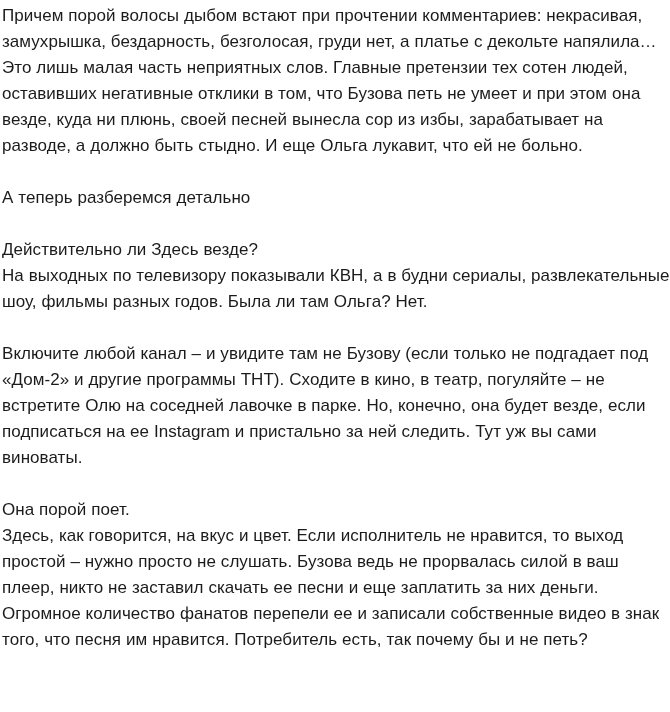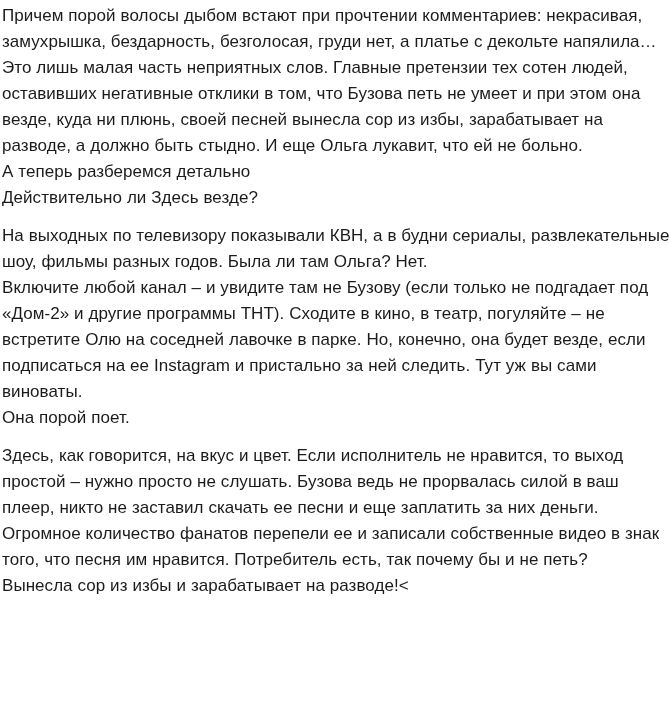--- a/index.html
+++ b/index.html
@@ -25,31 +25,31 @@
     margin: 0;
     font-size: 17px;
     line-height: 26px;
     color: #1b1b1b;
     text-align: left;
     letter-spacing: 0.05px;
     word-spacing: 0.1px;
     white-space: pre-wrap;
   }
   .para + .para {
+    margin-top: 26px;
   }
   .para.tight + .para.tight {
-    margin-top: 12px;
+    margin-top: 0;
   }
 </style>
 </head>
 <body>
 
 <main class="article">
   <p class="para">Причем порой волосы дыбом встают при прочтении комментариев: некрасивая, замухрышка, бездарность, безголосая, груди нет, а платье с декольте напялила… Это лишь малая часть неприятных слов. Главные претензии тех сотен людей, оставивших негативные отклики в том, что Бузова петь не умеет и при этом она везде, куда ни плюнь, своей песней вынесла сор из избы, зарабатывает на разводе, а должно быть стыдно. И еще Ольга лукавит, что ей не больно.</p>
   <p class="para">А теперь разберемся детально</p>
   <p class="para tight">Действительно ли Здесь везде?</p>
   <p class="para tight">На выходных по телевизору показывали КВН, а в будни сериалы, развлекательные шоу, фильмы разных годов. Была ли там Ольга? Нет.</p>
   <p class="para">Включите любой канал – и увидите там не Бузову (если только не подгадает под «Дом-2» и другие программы ТНТ). Сходите в кино, в театр, погуляйте – не встретите Олю на соседней лавочке в парке. Но, конечно, она будет везде, если подписаться на ее Instagram и пристально за ней следить. Тут уж вы сами виноваты.</p>
   <p class="para tight">Она порой поет.</p>
   <p class="para tight">Здесь, как говорится, на вкус и цвет. Если исполнитель не нравится, то выход простой – нужно просто не слушать. Бузова ведь не прорвалась силой в ваш плеер, никто не заставил скачать ее песни и еще заплатить за них деньги. Огромное количество фанатов перепели ее и записали собственные видео в знак того, что песня им нравится. Потребитель есть, так почему бы и не петь?</p>
-  <p class="para">Вынесла сор из избы и зарабатывает на разводе!&lt;</p>
 
 </main>
 
 </body></html>

